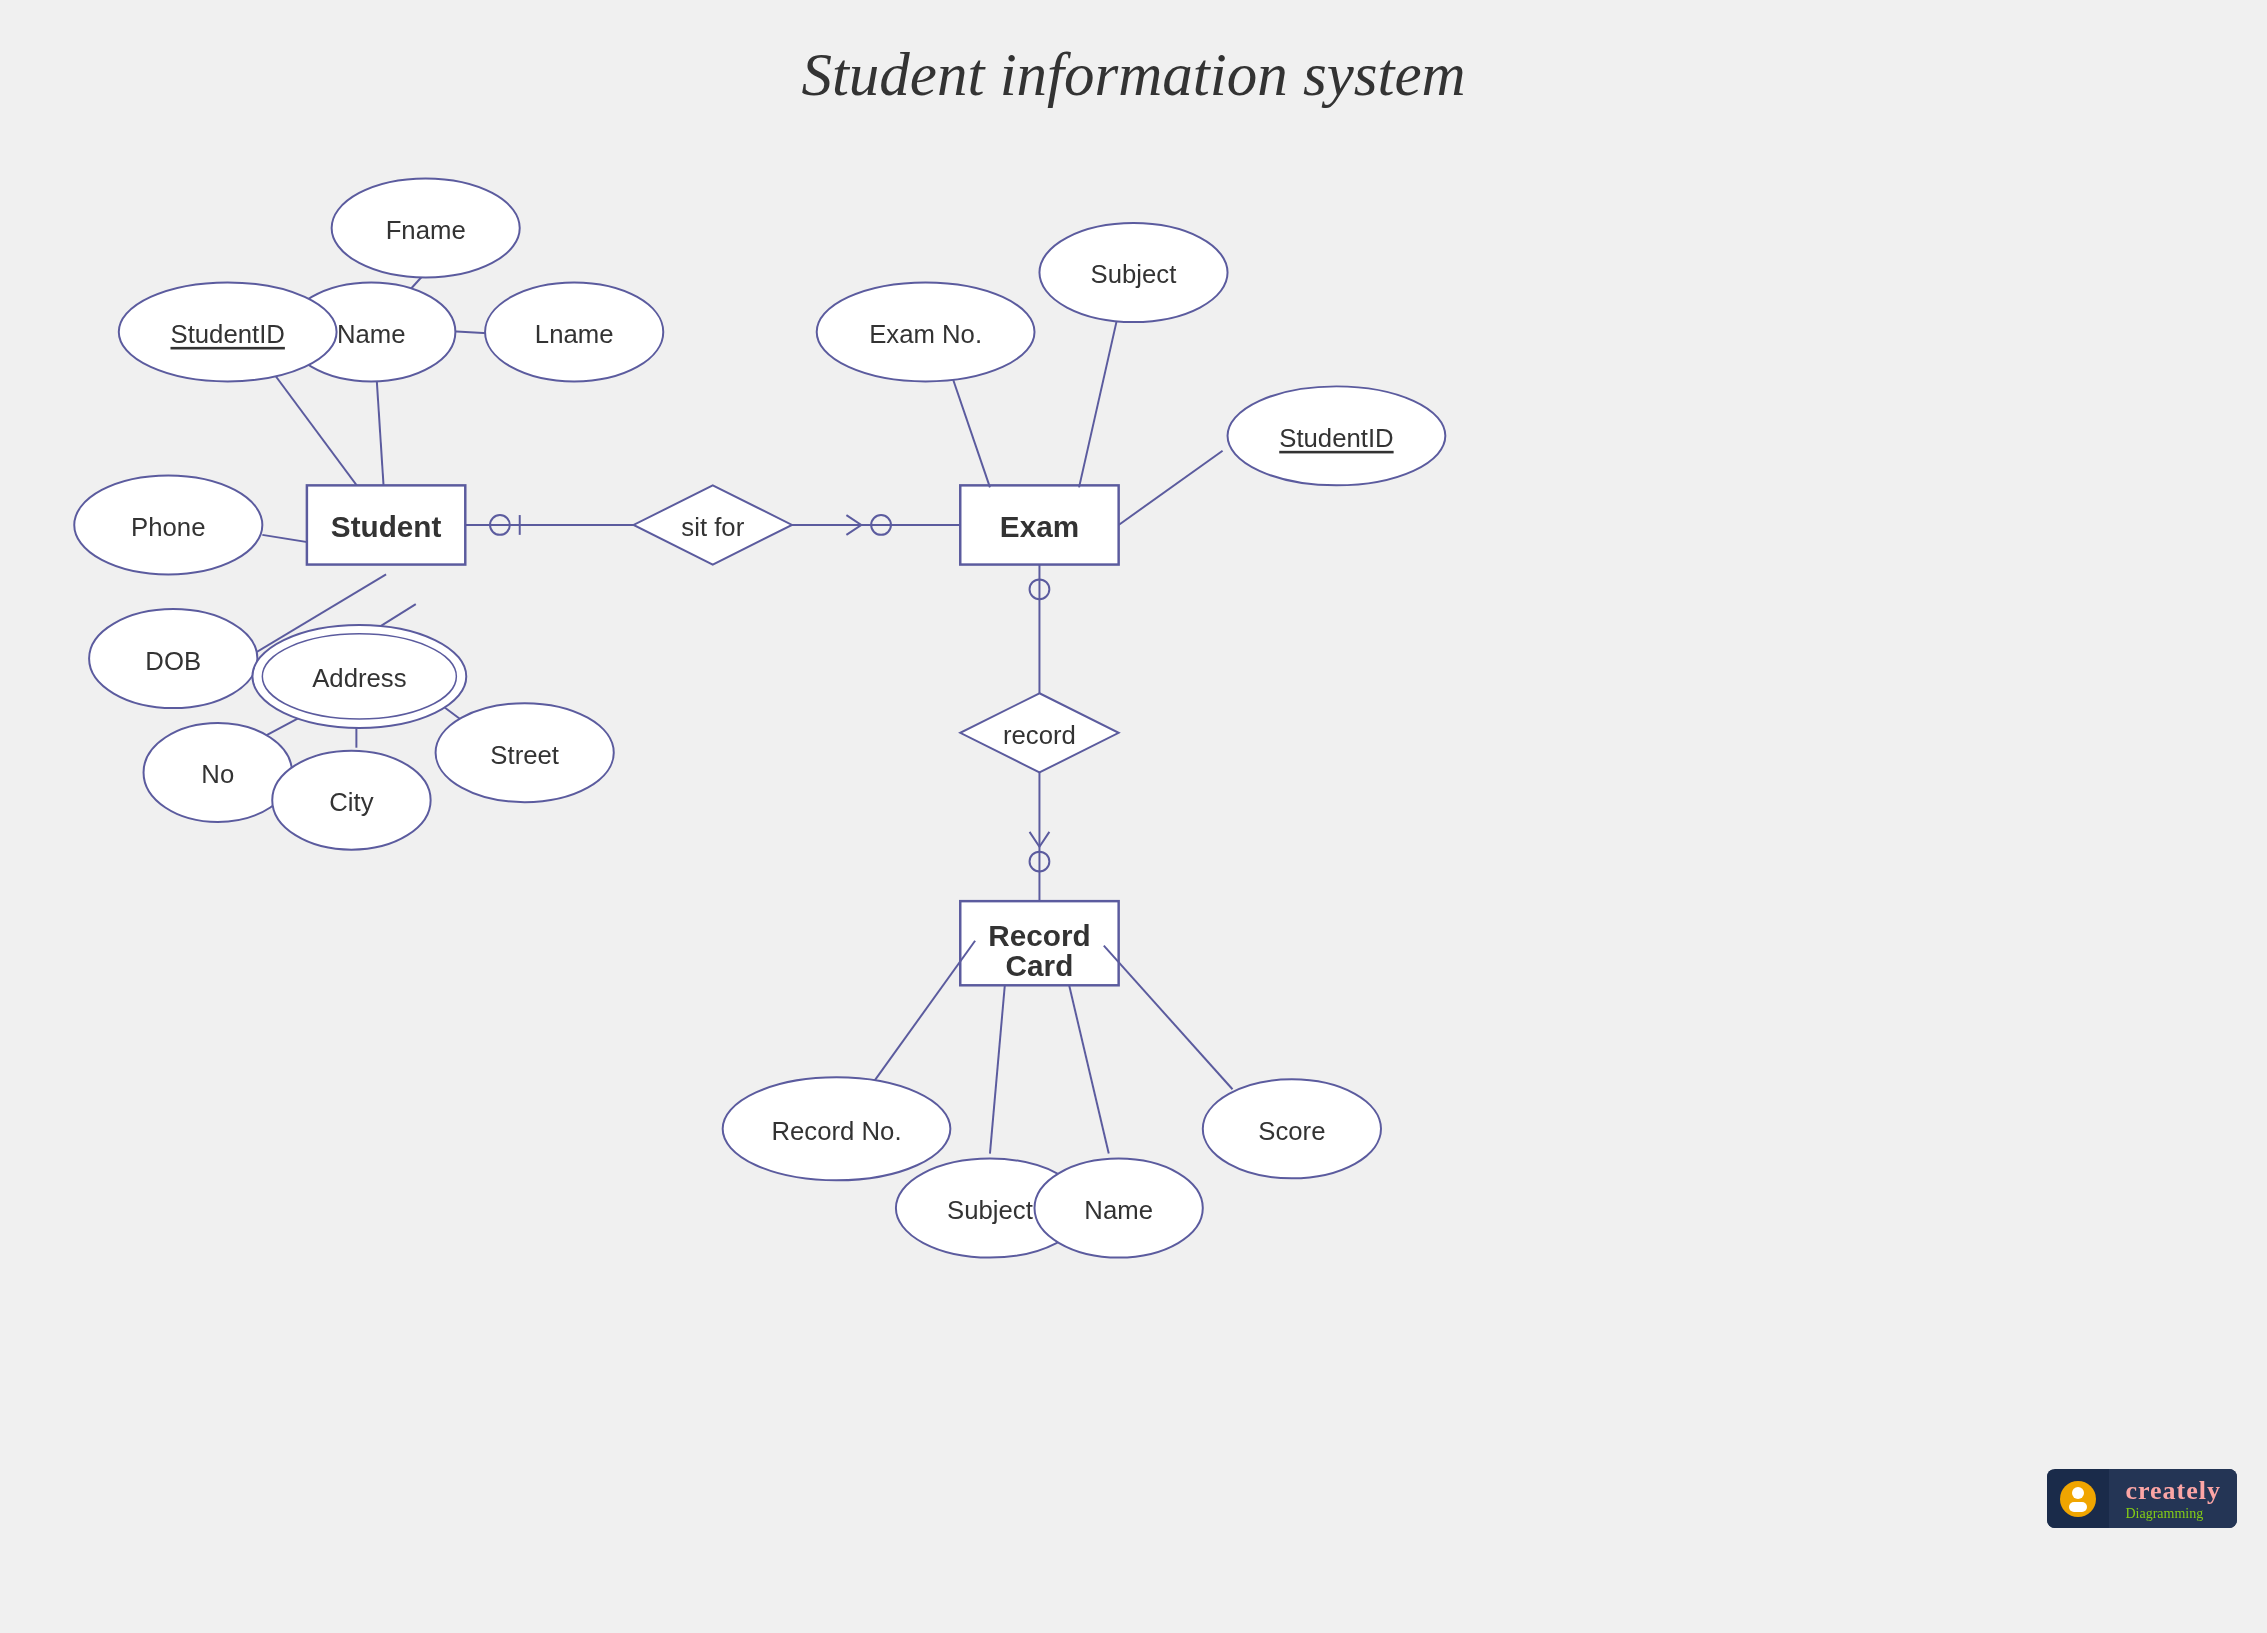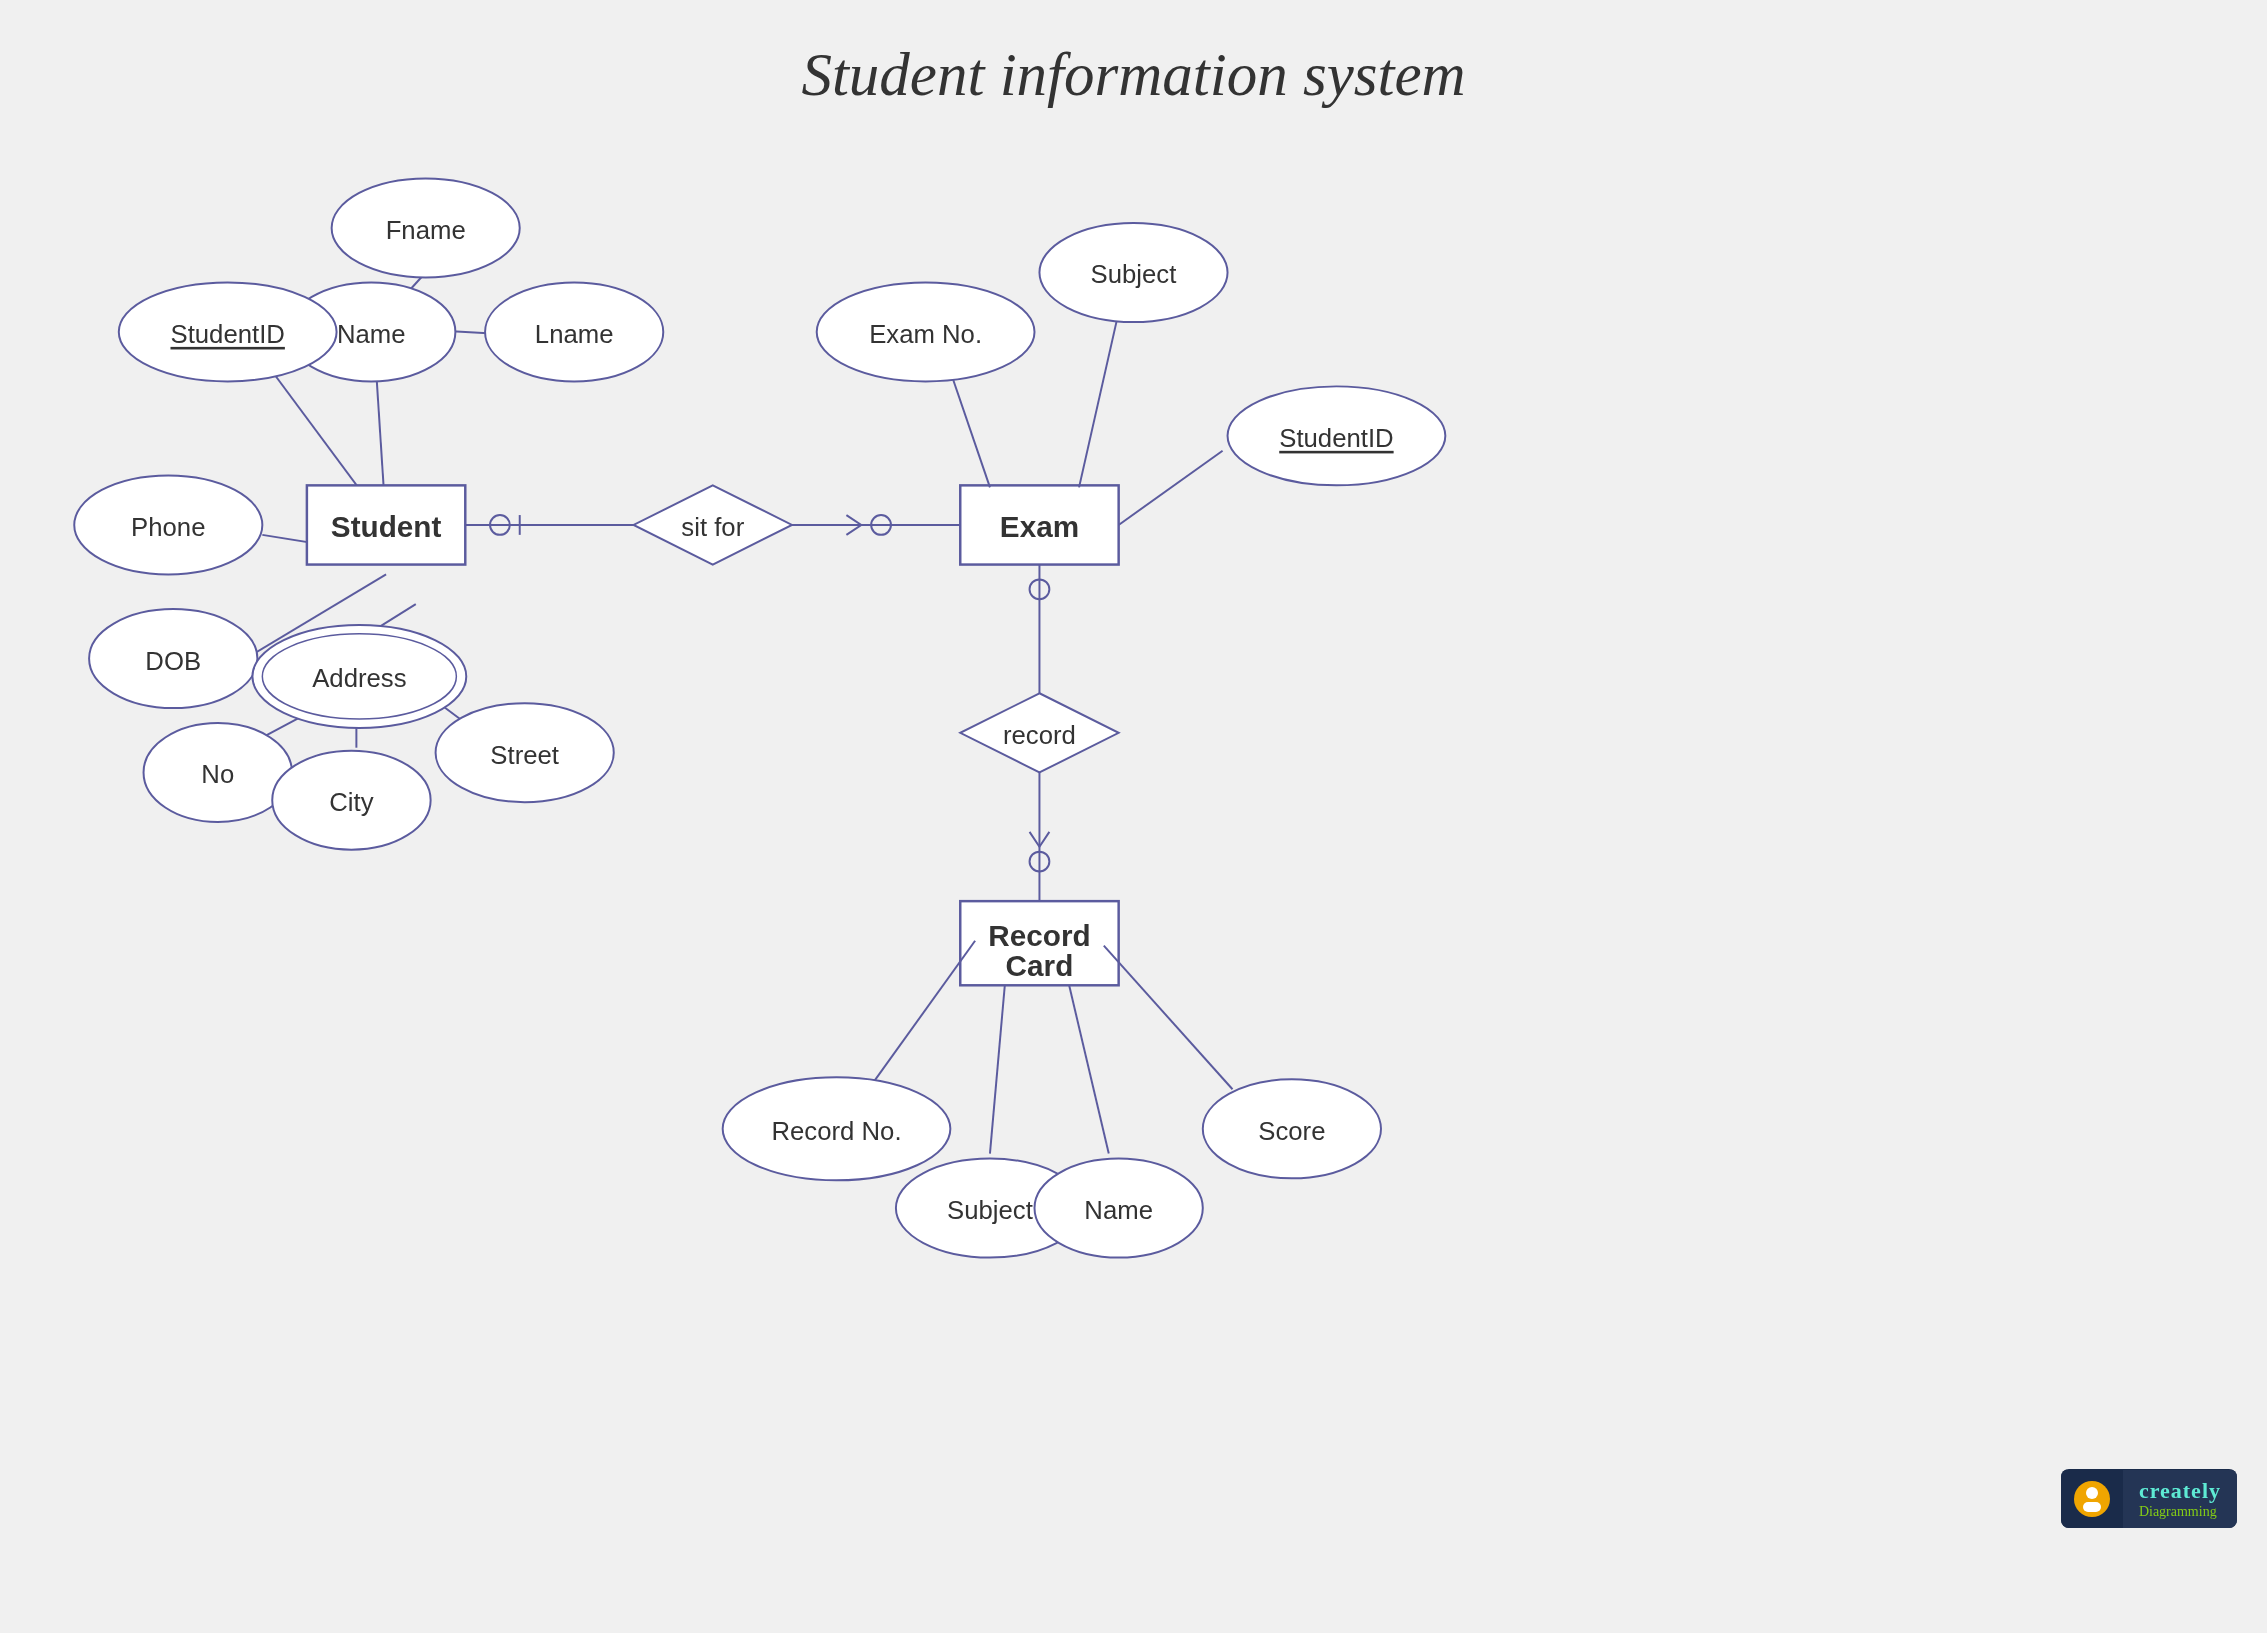--- a/index.html
+++ b/index.html
@@ -95,22 +95,22 @@
       align-items: center;
     }
     .creately-text-area {
       background: #243555;
       padding: 8px 16px;
       display: flex;
       flex-direction: column;
       justify-content: center;
     }
     .creately-name {
-      color: #5eead4;
-      font-size: 22px;
+      color: #fca5a5;
+      font-size: 26px;
       font-weight: bold;
       letter-spacing: 1px;
     }
     .creately-sub {
       color: #84cc16;
       font-size: 14px;
     }
   </style>
 </head>
 <body>

